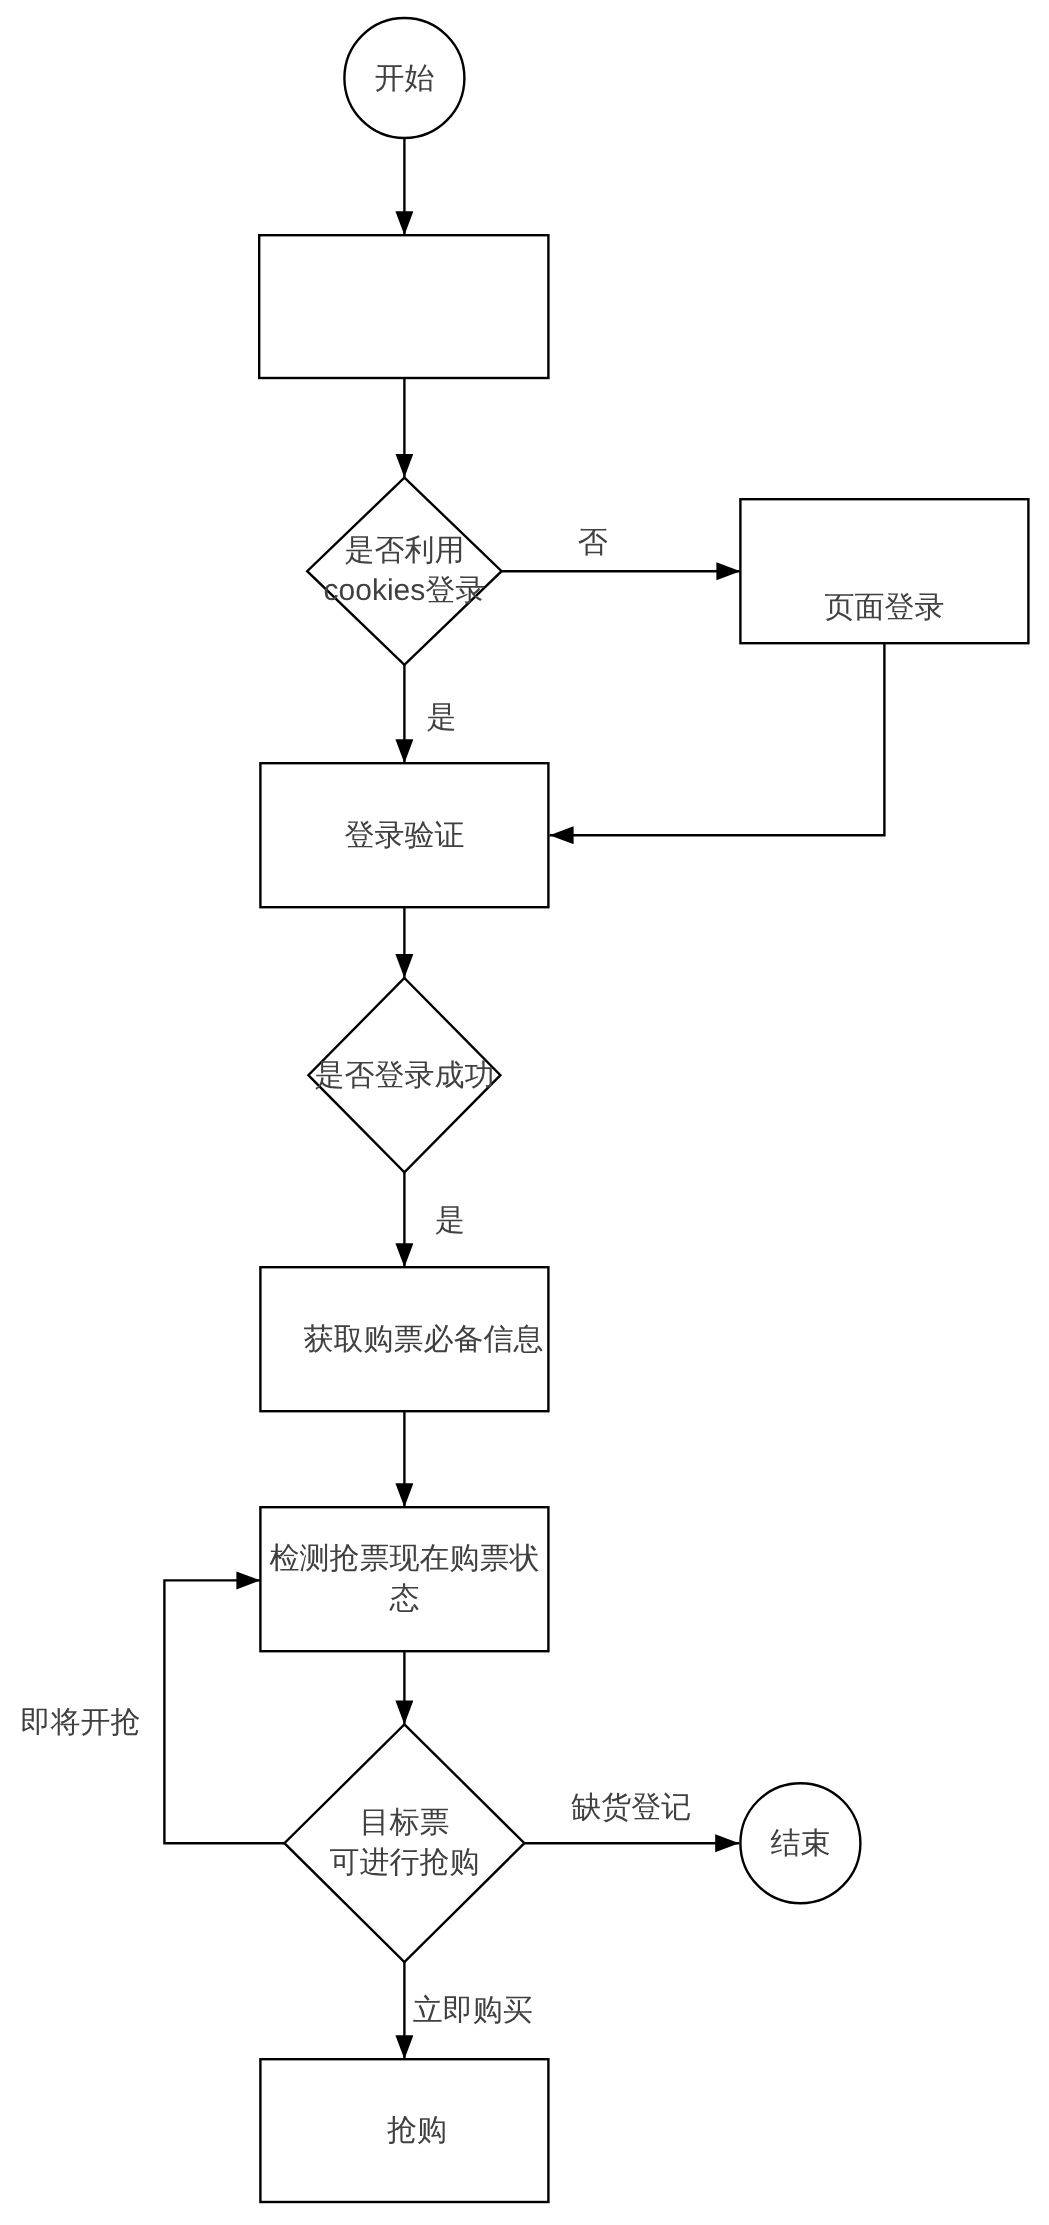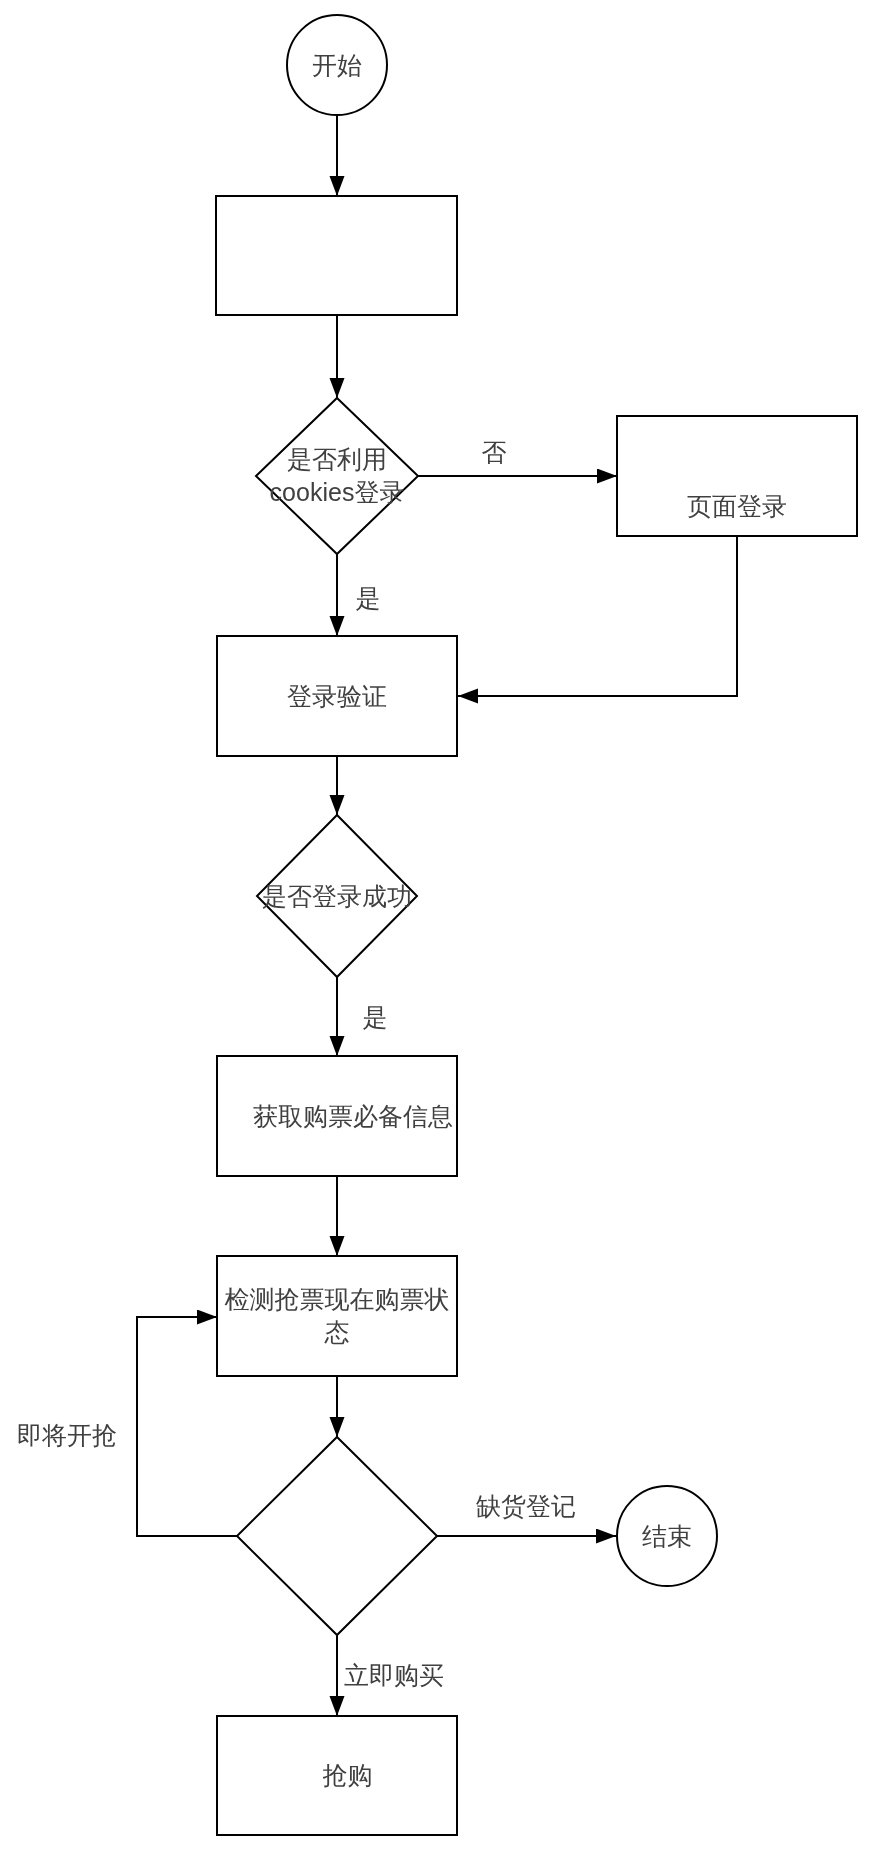--- a/index.html
+++ b/index.html
@@ -84,20 +84,22 @@
   </svg>
 
   <div class="label" style="left:277px; top:35px;  width:120px; height:60px;">开始</div>
   <div class="label" style="left:237px; top:416px; width:200px; height:120px;">是否利用
 cookies登录</div>
   <div class="label" style="left:617px; top:416px; width:240px; height:120px;margin-top:30px;">页面登录</div>
   <div class="label" style="left:217px; top:636px; width:240px; height:120px;">登录验证</div>
   <div class="label nowrap" style="left:237px; top:866px; width:200px; height:60px;">是否登录成功</div>
   <div class="label nowrap" style="left:217px; top:1056px; width:240px; height:120px;margin-left:16px;">获取购票必备信息</div>
   <div class="label wrap" style="left:222px; top:1283px; width:230px; height:66px;">检测抢票现在购票状态</div>
+  <div class="label" style="left:237px; top:1437px; width:200px; height:198px;">目标票
+可进行抢购</div>
   <div class="label" style="left:607px; top:1506px; width:120px; height:60px;">结束</div>
   <div class="label" style="left:217px; top:1716px; width:261px; height:119px;">抢购</div>
 
   <div class="label nowrap" style="left:464px; top:434px;  width:60px;  height:36px;">否</div>
   <div class="label nowrap" style="left:338px; top:580px;  width:60px;  height:36px;">是</div>
   <div class="label nowrap" style="left:345px; top:999px;  width:60px;  height:36px;">是</div>
   <div class="label nowrap" style="left:7px;   top:1417px; width:120px; height:36px;text-align:right;">即将开抢</div>
   <div class="label nowrap" style="left:466px; top:1488px; width:120px; height:36px;">缺货登记</div>
   <div class="label nowrap" style="left:334px; top:1657px; width:120px; height:36px;">立即购买</div>
 

